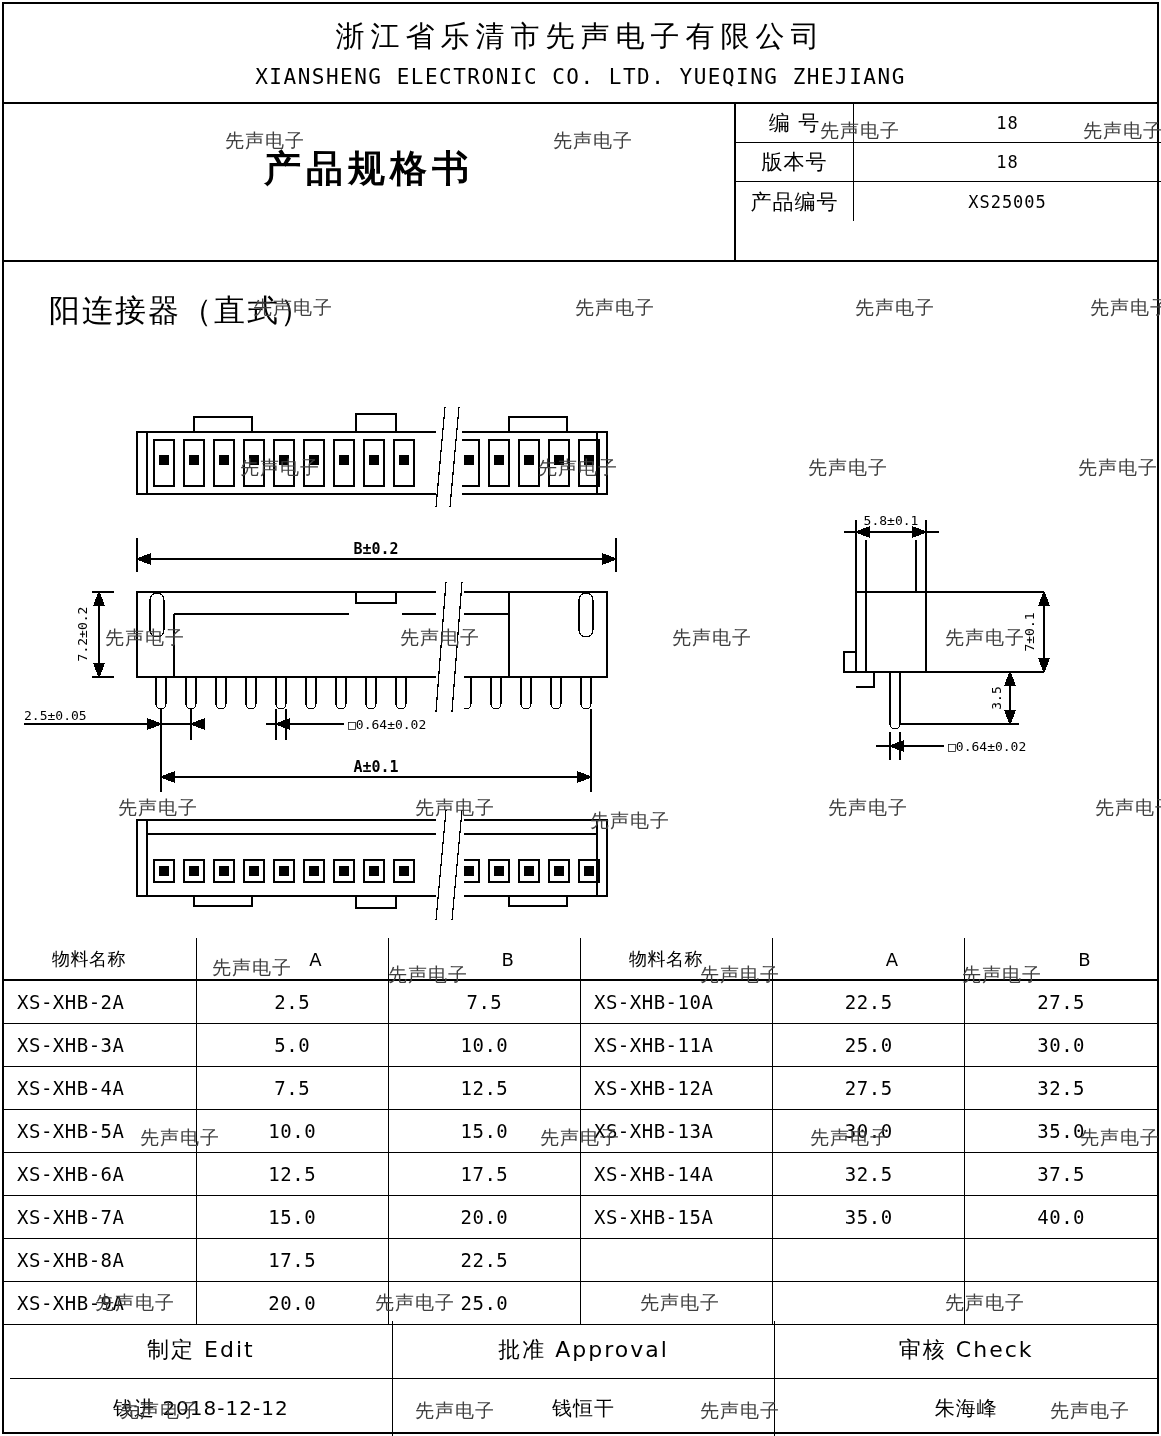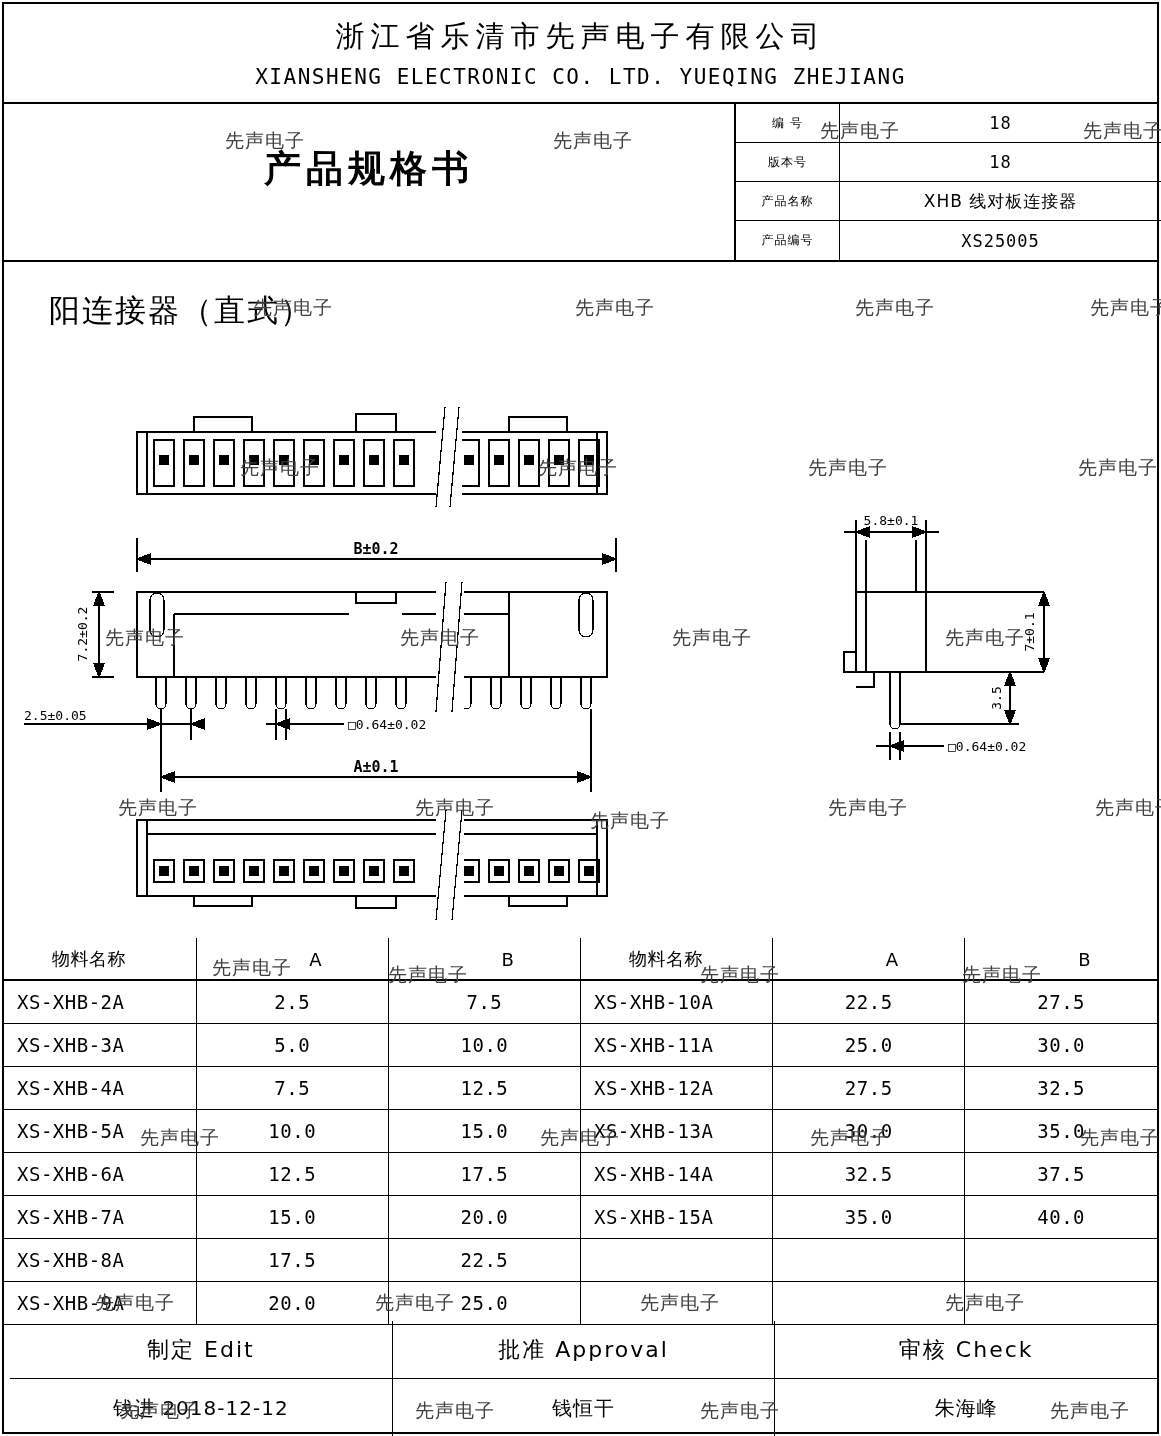--- a/index.html
+++ b/index.html
@@ -97,28 +97,28 @@
     box-sizing: border-box;
   }
   .inforow {
     display: flex;
     height: 39px;
     border-bottom: 1px solid #000;
     box-sizing: border-box;
   }
   .inforow:last-child { border-bottom: none; }
   .inforow .k {
-    width: 104px;
+    width: 118px;
     border-right: 1px solid #000;
     box-sizing: border-box;
     display: flex;
     align-items: center;
     justify-content: center;
     font-family: "DejaVu Sans", sans-serif;
-    font-size: 12px;
+    font-size: 21px;
     letter-spacing: 1px;
   }
   .inforow .v {
     flex: 1;
     display: flex;
     align-items: center;
     justify-content: center;
     font-family: "DejaVu Sans Mono", monospace;
     font-size: 17px;
     letter-spacing: 1px;
@@ -272,24 +272,20 @@
     <div class="titleband">
       <div class="doc-title">产品规格书</div>
       <div class="infotable">
         <div class="inforow">
           <div class="k">编 号</div>
           <div class="v">18</div>
         </div>
         <div class="inforow">
           <div class="k">版本号</div>
           <div class="v">18</div>
-        </div>
-        <div class="inforow">
-          <div class="k">产品名称</div>
-          <div class="v cnv">XHB 线对板连接器</div>
         </div>
         <div class="inforow">
           <div class="k">产品编号</div>
           <div class="v">XS25005</div>
         </div>
       </div>
     </div>
 
     <div class="drawing">
       <div class="section-title">阳连接器（直式）</div>

